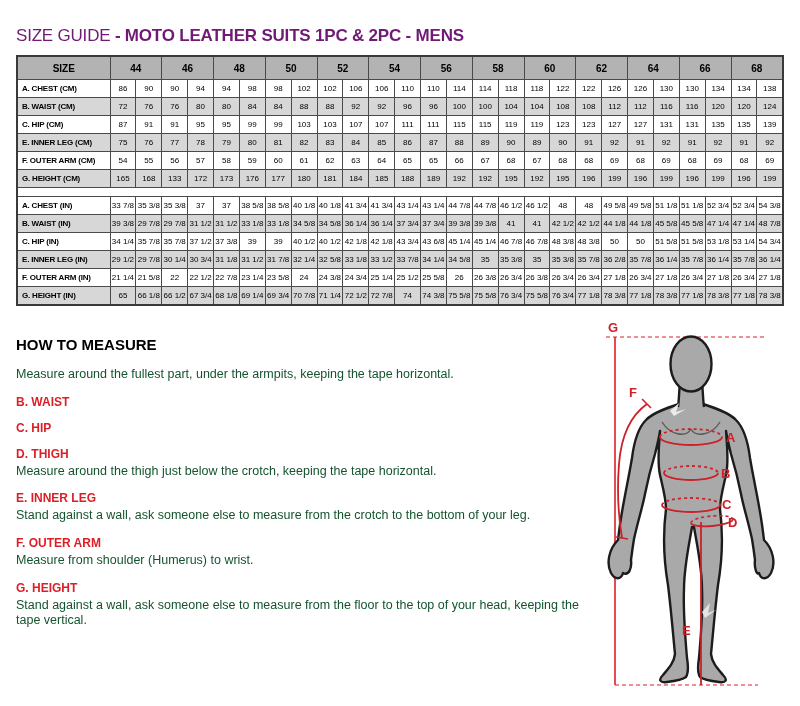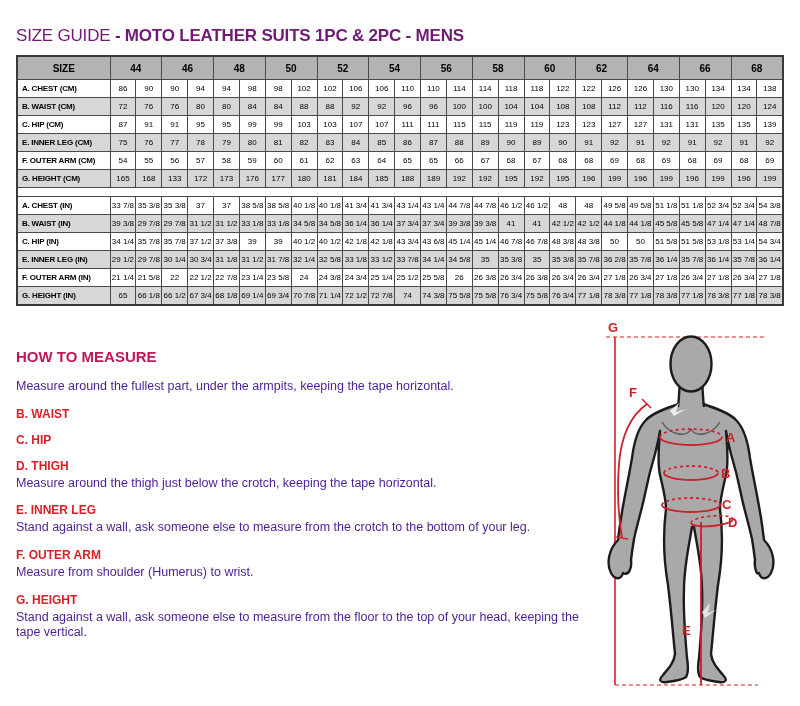--- a/index.html
+++ b/index.html
@@ -34,24 +34,24 @@
   table.size-table tbody td{
     height:17px;font-size:8px;text-align:center;background:#fff;color:#000;
   }
   table.size-table tbody td.row-label{
     text-align:left;padding-left:4px;font-weight:bold;letter-spacing:-0.2px;
   }
   table.size-table tbody.sec tr:nth-child(even) td{background:#d7d7d7;}
   table.size-table tbody.spacer td{height:8px;background:#fff;border-left:2px solid #3a3a3a;border-right:2px solid #3a3a3a;}
 
   .htm{position:absolute;left:16px;top:332px;width:585px;}
-  .htm-title{font-size:15px;font-weight:bold;color:#be185d;margin:16px 0 14px 0;}
+  .htm-title{font-size:15px;font-weight:bold;color:#000000;margin:4px 0 14px 0;}
   .htm-item{margin:0 0 12px 0;}
   .htm-item .htm-label{font-size:12px;font-weight:bold;color:#dc1f26;margin-bottom:3px;}
-  .htm-item .htm-text{font-size:12.5px;color:#4c1d95;line-height:1.25;}
+  .htm-item .htm-text{font-size:12.5px;color:#14532d;line-height:1.25;}
 
   .figure{position:absolute;left:602px;top:318px;width:194px;height:386px;}
 </style>
 </head>
 <body>
 
 <div class="page-title">
   <span class="t-normal">SIZE GUIDE </span><span class="t-bold">- MOTO LEATHER SUITS 1PC &amp; 2PC - MENS</span>
 </div>
 

